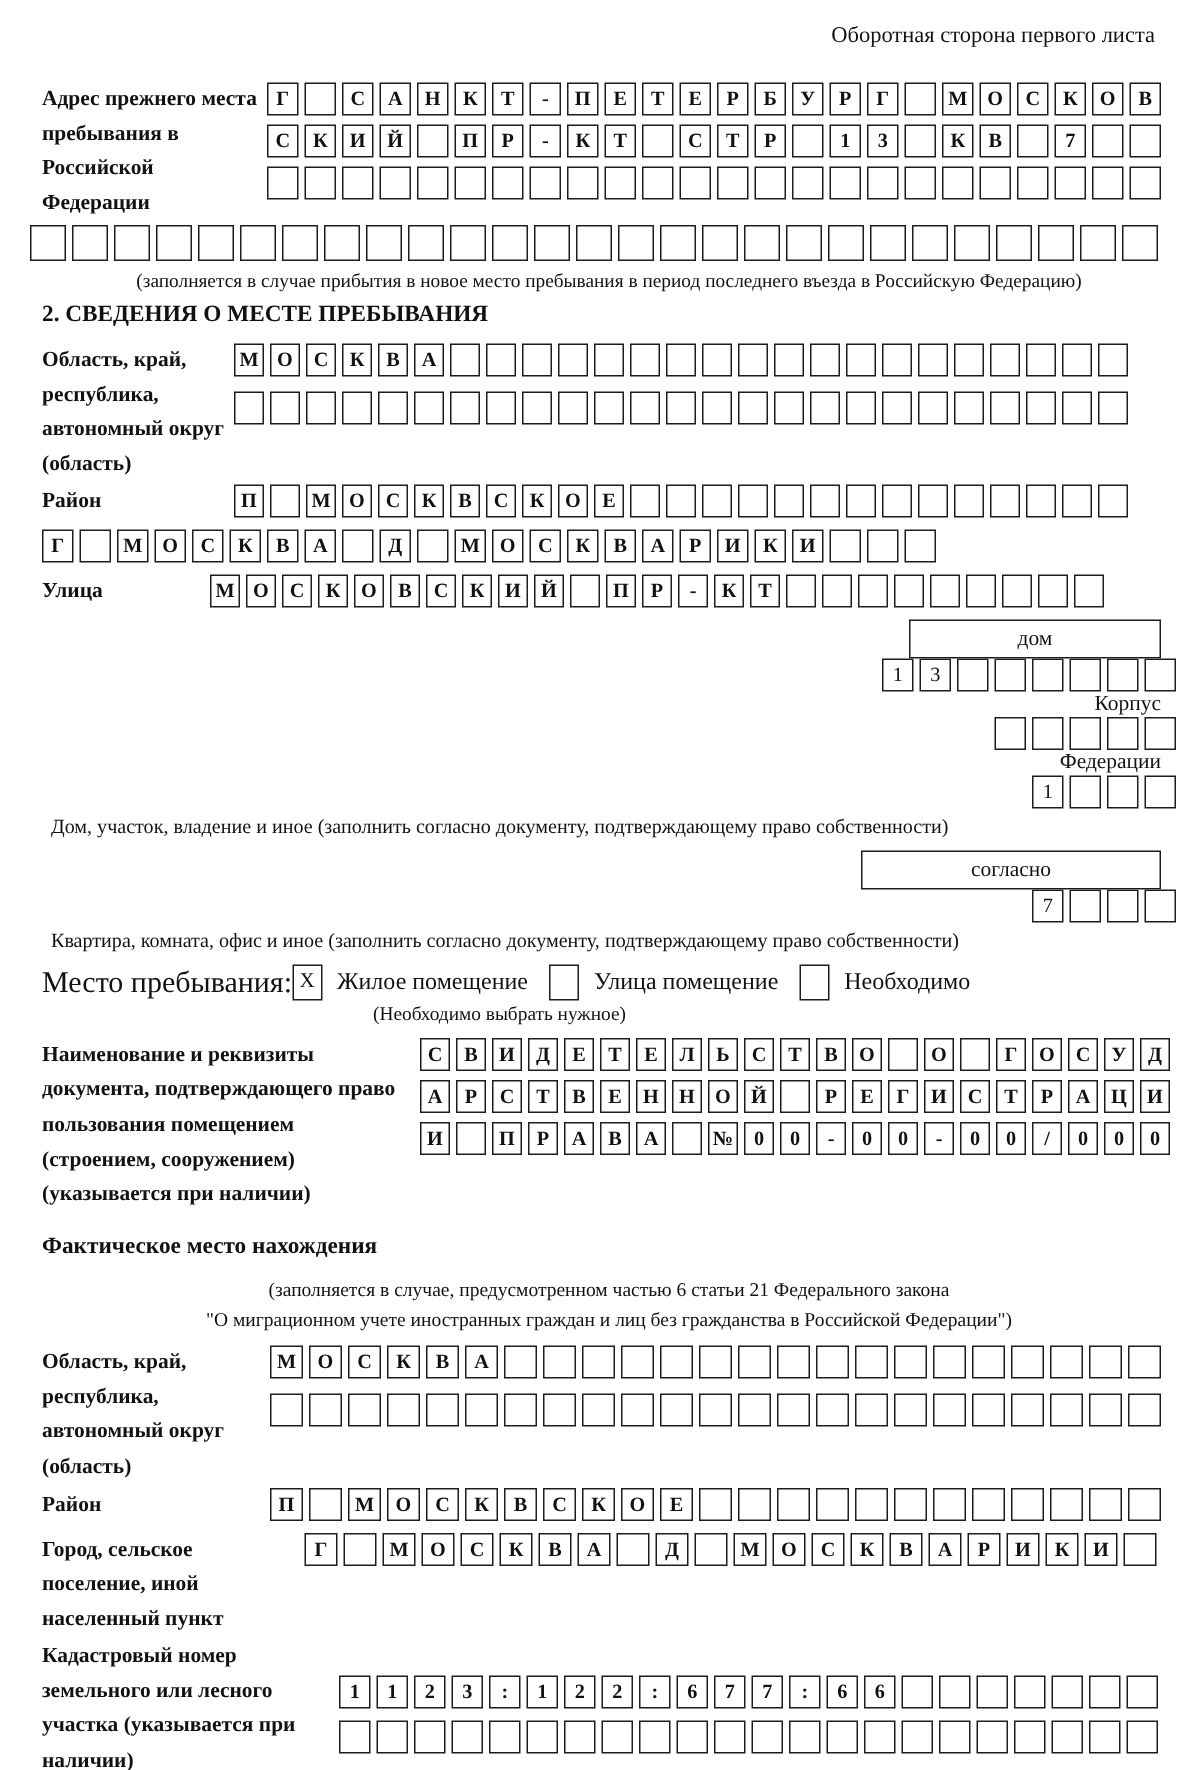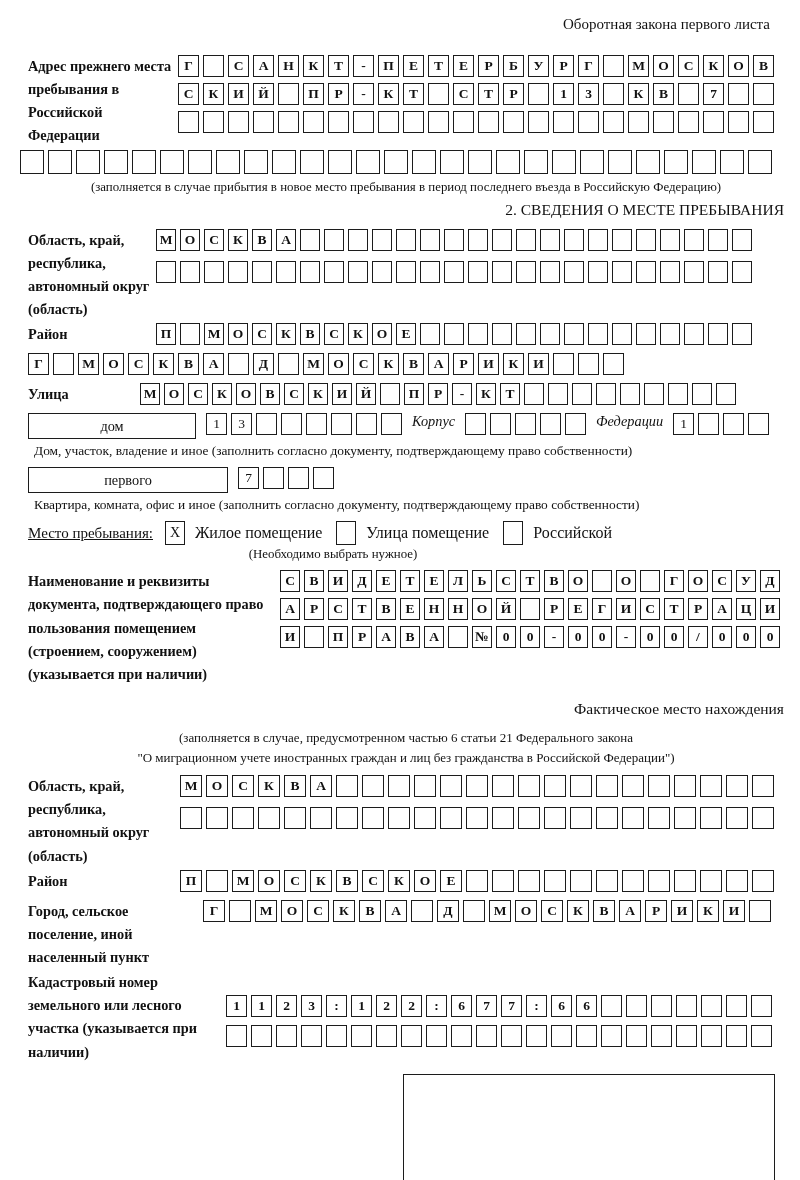--- a/index.html
+++ b/index.html
@@ -18,48 +18,48 @@
     width:21px;height:22px;border:1.5px solid #1c1c1c;box-sizing:border-box;
     display:flex;align-items:center;justify-content:center;
     font-size:13.5px;flex-shrink:0;background:#fff;
   }
   .w20 .cell{width:20px;}
   .w22 .cell{width:22px;}
   .w24 .cell{width:24px;height:24px;}
   .fullrow{margin-left:-8px;margin-top:2px;}
   .note{font-size:12.9px;}
   .center{text-align:center;}
-  .sect-title{text-align:right;font-weight:normal;font-size:15.5px;margin:6px 0 10px;}
+  .sect-title{text-align:left;font-weight:bold;font-size:15.5px;margin:6px 0 10px;}
   .w150{width:150px;} .w128{width:128px;} .w112{width:112px;}
   .w152{width:152px;} .w175{width:175px;} .w198{width:198px;} .w252{width:252px;}
   .wbox{border:1.5px solid #1c1c1c;height:26px;box-sizing:border-box;
     display:flex;align-items:center;justify-content:center;font-size:14.3px;flex-shrink:0;}
   .dombox{width:168px;margin-right:10px;}
   .kvbox{width:200px;margin-right:10px;}
-  .houser{display:flex;align-items:flex-start;margin-bottom:4px;}
-  .smalllbl{font-size:14.3px;margin:0 10px;flex-shrink:0;font-style:italic;}
+  .houser{display:flex;align-items:flex-end;margin-bottom:4px;flex-direction:column;}
+  .smalllbl{font-size:14.3px;margin:0 10px;flex-shrink:0;}
   .caption-left{font-size:13.4px;margin:2px 0 8px 6px;}
   .stayrow{display:flex;align-items:center;margin:4px 0 2px;}
-  .staylbl{font-size:15px;margin-right:12px;text-decoration:underline;}
+  .staylbl{font-size:20px;}
   .checkbox{width:20px;height:24px;border:1.5px solid #1c1c1c;box-sizing:border-box;
     display:inline-flex;align-items:center;justify-content:center;font-size:14px;flex-shrink:0;}
   .optlbl{font-size:16px;margin:0 14px 0 10px;}
   .staynote{width:330px;text-align:center;font-size:12.9px;margin:0 0 8px 140px;}
   .fact-note{font-size:13px;text-align:center;line-height:1.5;}
   .cad-rows{margin-top:24px;}
   .stampbox{margin-left:375px;width:372px;height:172px;border:1.8px solid #1c1c1c;
     box-sizing:border-box;margin-top:10px;}
   .mb0{margin-bottom:0;}
 </style>
 </head>
 <body>
 
 <div class="page">
 
-  <div class="hdr">Оборотная закона первого листа</div>
+  <div class="hdr">Оборотная сторона первого листа</div>
 
   <div class="flexrow">
     <div class="lbl w150">Адрес прежнего места пребывания в Российской Федерации</div>
     <div class="rows">
       <div class="cellrow">
           <span class="cell">Г</span>
           <span class="cell"></span>
           <span class="cell">С</span>
           <span class="cell">А</span>
           <span class="cell">Н</span>
@@ -345,38 +345,38 @@
     <div class="cellrow mb0">
         <span class="cell">1</span>
         <span class="cell"></span>
         <span class="cell"></span>
         <span class="cell"></span>
       </div>
   </div>
   <div class="caption-left">Дом, участок, владение и иное (заполнить согласно документу, подтверждающему право собственности)</div>
 
   <div class="houser">
-    <div class="wbox kvbox">первого</div>
+    <div class="wbox kvbox">согласно</div>
     <div class="cellrow mb0">
         <span class="cell">7</span>
         <span class="cell"></span>
         <span class="cell"></span>
         <span class="cell"></span>
       </div>
   </div>
   <div class="caption-left">Квартира, комната, офис и иное (заполнить согласно документу, подтверждающему право собственности)</div>
 
   <div class="stayrow">
     <span class="staylbl">Место пребывания:</span>
     <span class="checkbox">X</span>
     <span class="optlbl">Жилое помещение</span>
     <span class="checkbox"></span>
     <span class="optlbl">Улица помещение</span>
     <span class="checkbox"></span>
-    <span class="optlbl">Российской</span>
+    <span class="optlbl">Необходимо</span>
   </div>
   <div class="staynote">(Необходимо выбрать нужное)</div>
 
   <div class="flexrow">
     <div class="lbl w252">Наименование и реквизиты документа, подтверждающего право пользования помещением (строением, сооружением) (указывается при наличии)</div>
     <div class="rows">
       <div class="cellrow w20">
           <span class="cell">С</span>
           <span class="cell">В</span>
           <span class="cell">И</span>

